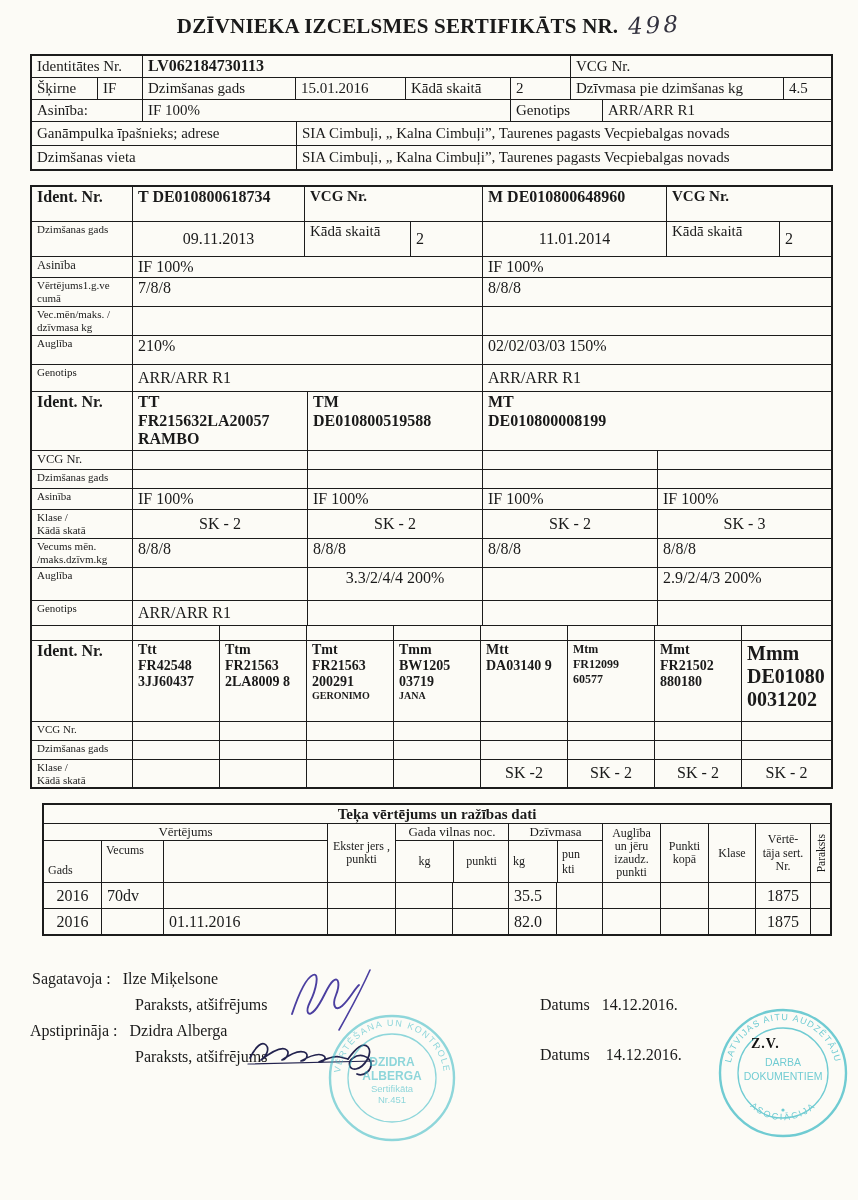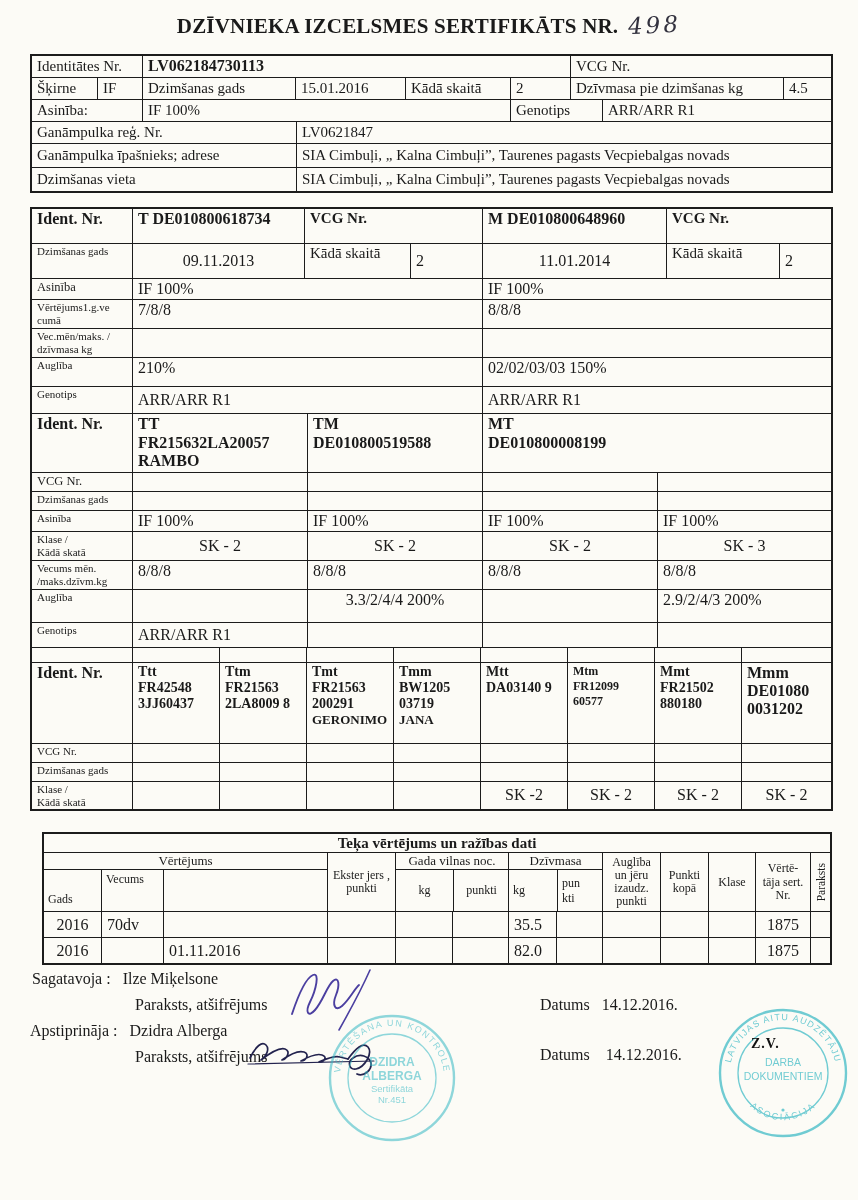--- a/index.html
+++ b/index.html
@@ -18,21 +18,21 @@
       flex:none;display:flex;flex-direction:column;justify-content:center;}
   .td:first-child{border-left:none;}
   .top{justify-content:flex-start;}
   .c{align-items:center;text-align:center;}
   .lab{font-size:11px;line-height:1.15;}
   .lab12{font-size:12.5px;}
   .lab15{font-size:15px;}
   .val{font-size:16px;line-height:1.15;}
   .val15{font-size:15px;}
   .b{font-weight:bold;}
-  .small-name{font-size:13px;font-weight:bold;}
+  .small-name{font-size:10px;font-weight:bold;}
   .ttl{justify-content:center;align-items:center;text-align:center;font-weight:bold;font-size:15.5px;}
   
   .t3{margin-left:42px;width:790px;}
   .grp{display:flex;flex-direction:column;border-left:1.4px solid #1c1c1c;box-sizing:border-box;flex:none;padding:0;}
   .grp:first-child{border-left:none;}
   .grp-label{border-bottom:1.4px solid #1c1c1c;text-align:center;font-size:13px;min-height:16px;
              display:flex;align-items:center;justify-content:center;}
   .grp-subs{display:flex;flex:1;}
   .sub{border-left:1.4px solid #1c1c1c;box-sizing:border-box;flex:none;font-size:12px;padding:2px 4px;
        display:flex;align-items:center;}
@@ -72,24 +72,20 @@
       <div class="td val15" style="width:60px">2</div>
       <div class="td lab15" style="width:213px">Dzīvmasa pie dzimšanas  kg</div>
       <div class="td val15" style="width:48px">4.5</div>
     </div>
     <div class="tr" style="min-height:21px">
       <div class="td lab15" style="width:110px">Asinība:</div>
       <div class="td val15" style="width:368px">IF 100%</div>
       <div class="td lab15" style="width:92px">Genotips</div>
       <div class="td val15" style="width:229px">ARR/ARR R1</div>
     </div>
-    <div class="tr" style="min-height:21px">
-      <div class="td lab15" style="width:264px">Ganāmpulka reģ. Nr.</div>
-      <div class="td val15" style="width:535px">LV0621847</div>
-    </div>
     <div class="tr" style="min-height:23px">
       <div class="td lab15" style="width:264px">Ganāmpulka īpašnieks; adrese</div>
       <div class="td val15" style="width:535px">SIA Cimbuļi, „ Kalna Cimbuļi”, Taurenes pagasts Vecpiebalgas novads</div>
     </div>
     <div class="tr" style="min-height:23px">
       <div class="td lab15" style="width:264px">Dzimšanas  vieta</div>
       <div class="td val15" style="width:535px">SIA Cimbuļi, „ Kalna Cimbuļi”, Taurenes pagasts Vecpiebalgas novads</div>
     </div>
   </div>
 
@@ -262,21 +258,21 @@
         <div>DA03140 9</div>
       </div>
       <div class="td top b" style="width:87px;font-size:12px">
         <div>Mtm</div>
         <div>FR12099 60577</div>
       </div>
       <div class="td top b" style="width:87px;font-size:14px">
         <div>Mmt</div>
         <div>FR21502 880180</div>
       </div>
-      <div class="td top b" style="width:90px;font-size:16px">
+      <div class="td top b" style="width:90px;font-size:20px">
         <div>Mmm</div>
         <div>DE01080 0031202</div>
       </div>
     </div>
 
     <div class="tr" style="min-height:18px">
       <div class="td lab top" style="width:100px">VCG Nr.</div>
       <div class="td" style="width:87px"></div>
       <div class="td" style="width:87px"></div>
       <div class="td" style="width:87px"></div>
@@ -308,21 +304,21 @@
       <div class="td val c" style="width:87px"></div>
       <div class="td val c" style="width:87px"></div>
       <div class="td val c" style="width:87px"></div>
       <div class="td val c" style="width:87px">SK -2</div>
       <div class="td val c" style="width:87px">SK - 2</div>
       <div class="td val c" style="width:87px">SK - 2</div>
       <div class="td val c" style="width:90px">SK - 2</div>
     </div>
   </div>
 
-  <div class="tbl t3" style="margin-top:21px">
+  <div class="tbl t3" style="margin-top:14px">
     <div class="tr ttl" style="min-height:18px;font-size:15px">Teķa vērtējums un ražības dati</div>
 
     <div class="tr" style="min-height:58px">
       <div class="grp" style="width:283px">
         <div class="grp-label">Vērtējums</div>
         <div class="grp-subs">
           <div class="sub" style="width:57px;align-items:flex-end;padding-bottom:4px">Gads</div>
           <div class="sub" style="width:62px;align-items:flex-start">Vecums</div>
           <div class="sub" style="width:164px"></div>
         </div>

